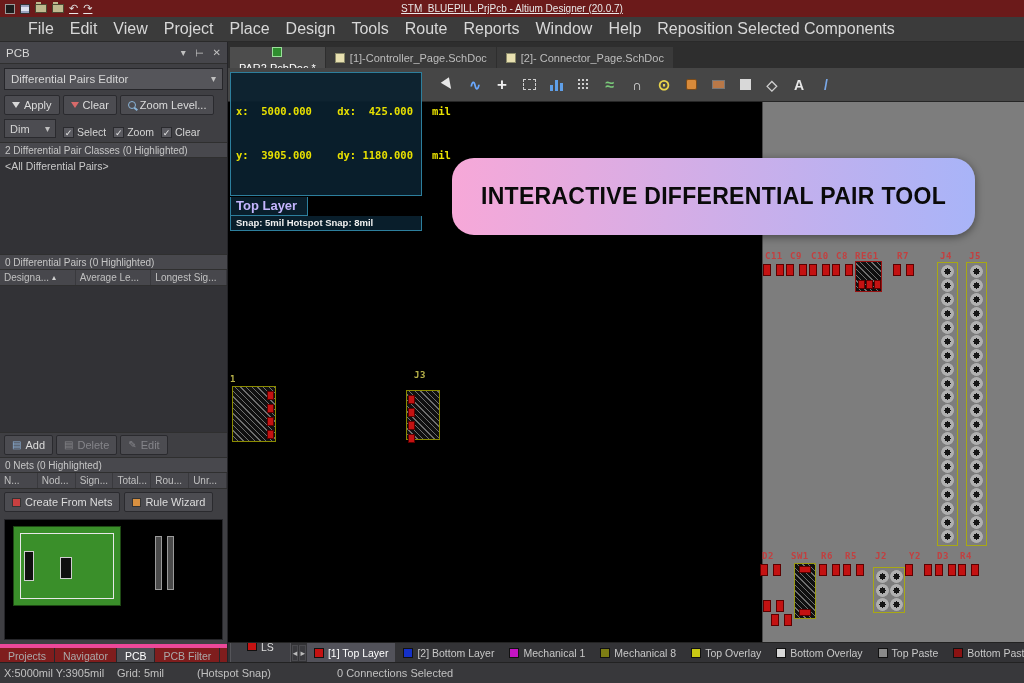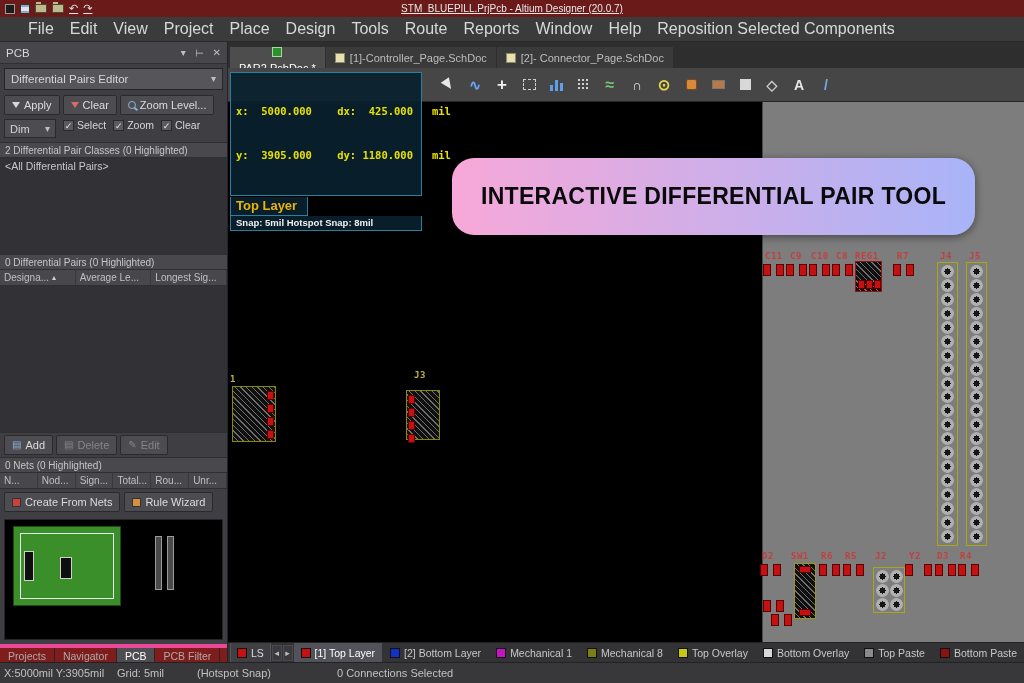--- a/index.html
+++ b/index.html
@@ -40,21 +40,21 @@
   .gi-edit::before { content:"✎"; color:#85858a; }
   .editor-dd { margin:4px 4px 3px; height:22px; flex:0 0 auto; background:#55555a; border:1px solid #26262a; display:flex; align-items:center; padding:0 6px; font-size:11.5px; }
   .editor-dd .gi-chevron-down { margin-left:auto; }
   .btn-row { display:flex; gap:3px; padding:2px 4px; flex:0 0 auto; }
   .pbtn { height:20px; background:#4c4c51; border:1px solid #2a2a2e; border-radius:2px; color:#dcdcdc; font-size:11px; font-family:inherit; display:flex; align-items:center; gap:4px; padding:0 7px; white-space:nowrap; }
   .pbtn.disabled { color:#85858a; }
   .funnel { width:0; height:0; border-left:4px solid transparent; border-right:4px solid transparent; border-top:6px solid #d8d8d8; }
   .funnel.fx { border-top-color:#d86a6a; }
   .mag { width:8px; height:8px; border:1.5px solid #8ab4d8; border-radius:50%; position:relative; display:inline-block; }
   .mag::after { content:""; position:absolute; width:4px; height:1.5px; background:#8ab4d8; right:-3.5px; bottom:-1px; transform:rotate(40deg); }
-  .dim-row { display:flex; align-items:flex-start; gap:7px; padding:2px 4px 4px; flex:0 0 auto; }
+  .dim-row { display:flex; align-items:flex-end; gap:7px; padding:2px 4px 4px; flex:0 0 auto; }
   .dim-dd { width:52px; height:19px; background:#4c4c51; border:1px solid #2a2a2e; display:flex; align-items:center; justify-content:space-between; padding:0 5px; }
   .dim-checks { display:flex; gap:7px; align-items:center; }
   .chk { display:flex; align-items:center; gap:3px; font-size:10.5px; white-space:nowrap; overflow:hidden; }
   .chk .box { width:11px; height:11px; flex:0 0 auto; background:#5a5a60; border:1px solid #2a2a2e; color:#e8e8e8; font-size:9px; line-height:10px; text-align:center; }
   .box.checked::before { content:"✓"; }
   .sec-header { height:16px; flex:0 0 16px; background:#48484d; border-top:1px solid #2f2f2f; border-bottom:1px solid #2f2f2f; font-size:10px; color:#c6c6c6; display:flex; align-items:center; padding:0 5px; white-space:nowrap; overflow:hidden; text-overflow:ellipsis; }
   .class-list { height:96px; flex:0 0 96px; background:#323236; overflow:hidden; }
   .class-item { height:16px; display:flex; align-items:center; padding:0 5px; font-size:10.5px; color:#c9c9c9; white-space:nowrap; }
   .class-item.selected { background:#53759b; color:#fff; }
   .col-row { display:flex; height:16px; flex:0 0 16px; background:#47474c; border-bottom:1px solid #2f2f2f; }
@@ -121,26 +121,26 @@
   .hpad.wide { width:12px; height:7px; }
   .comp.header { display:flex; flex-direction:column; justify-content:space-between; align-items:center; background:#7d7d7d; border:1px solid #a8a814; padding:2px 0; }
   .hpin { width:13px; height:13px; flex:0 0 auto; border-radius:50%; background:radial-gradient(circle,#161616 0 34%,#b0b0b0 34% 72%,#7d7d7d 72%); }
   .comp.grid { display:grid; grid-template-columns:1fr 1fr; place-items:center; background:#7d7d7d; border:1px solid #a8a814; padding:1px; }
   .banner { position:absolute; left:224px; top:56px; width:523px; height:77px; border-radius:22px; display:flex; align-items:center; justify-content:center; z-index:5; box-shadow:0 2px 8px rgba(0,0,0,0.45); }
   .banner span { font-size:23px; font-weight:800; color:#0a0a0a; letter-spacing:0.3px; }
 
   
   .hud { position:absolute; left:2px; top:30px; z-index:6; }
   .hud-coords { width:192px; background:rgba(10,32,46,0.93); border:1px solid #2d7f9d; padding:2px 5px; font-family:"DejaVu Sans Mono",monospace; font-size:10.5px; font-weight:bold; color:#e8e000; white-space:pre; line-height:1.4; }
-  .hud-layer { display:inline-block; background:rgba(10,32,46,0.93); border:1px solid #2d7f9d; border-top:none; padding:1px 10px 2px 5px; color:#eab308; font-size:13px; font-weight:bold; }
+  .hud-layer { display:inline-block; background:rgba(10,32,46,0.93); border:1px solid #2d7f9d; border-top:none; padding:1px 10px 2px 5px; color:#c4b5fd; font-size:13px; font-weight:bold; }
   .hud-snap { width:192px; background:rgba(10,32,46,0.93); border:1px solid #2d7f9d; border-top:none; padding:1px 5px 2px; color:#f0f0f0; font-size:9.5px; font-weight:bold; white-space:nowrap; }
 
   
   .layerbar { height:20px; flex:0 0 20px; background:#333336; border-top:1px solid #222; display:flex; align-items:center; gap:1px; padding-left:2px; overflow:hidden; }
-  .ls-chip { display:flex; align-items:center; gap:4px; background:#3f3f44; border:1px solid #55555a; padding:1px 6px; height:27px; font-size:10.5px; color:#ddd; }
+  .ls-chip { display:flex; align-items:flex-start; gap:4px; background:#3f3f44; border:1px solid #55555a; padding:1px 16px; height:27px; font-size:10.5px; color:#ddd; }
   .lb-arrow { width:14px; height:16px; display:flex; align-items:center; justify-content:center; color:#bbb; font-size:9px; background:#3a3a3e; border:1px solid #4a4a4e; }
   .lb-left::before { content:"◂"; }
   .lb-right::before { content:"▸"; }
   .ltab { display:flex; align-items:center; gap:4px; height:20px; padding:0 7px; font-size:10.5px; color:#c8c8c8; white-space:nowrap; flex:0 0 auto; }
   .ltab.active { background:#52525a; color:#fff; }
   .swatch { width:10px; height:10px; flex:0 0 auto; border:1px solid #111; }
 
   
   .statusbar { height:21px; flex:0 0 21px; background:#38383b; border-top:1px solid #222; display:flex; align-items:center; font-size:11px; color:#c0c0c0; padding-left:4px; }
   .sb { white-space:nowrap; }

